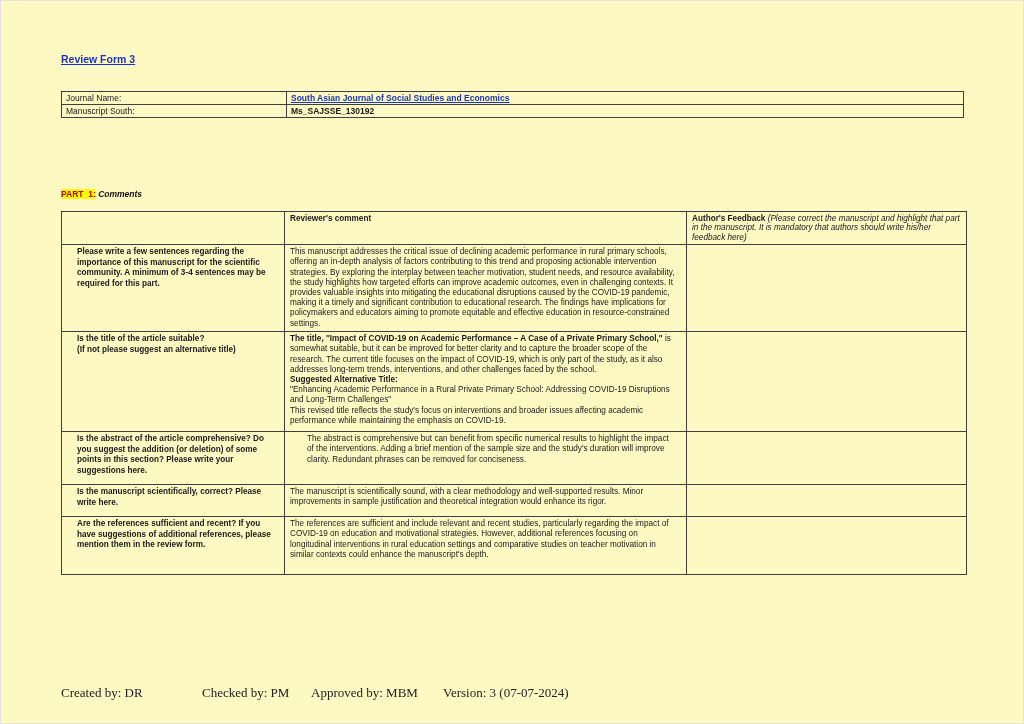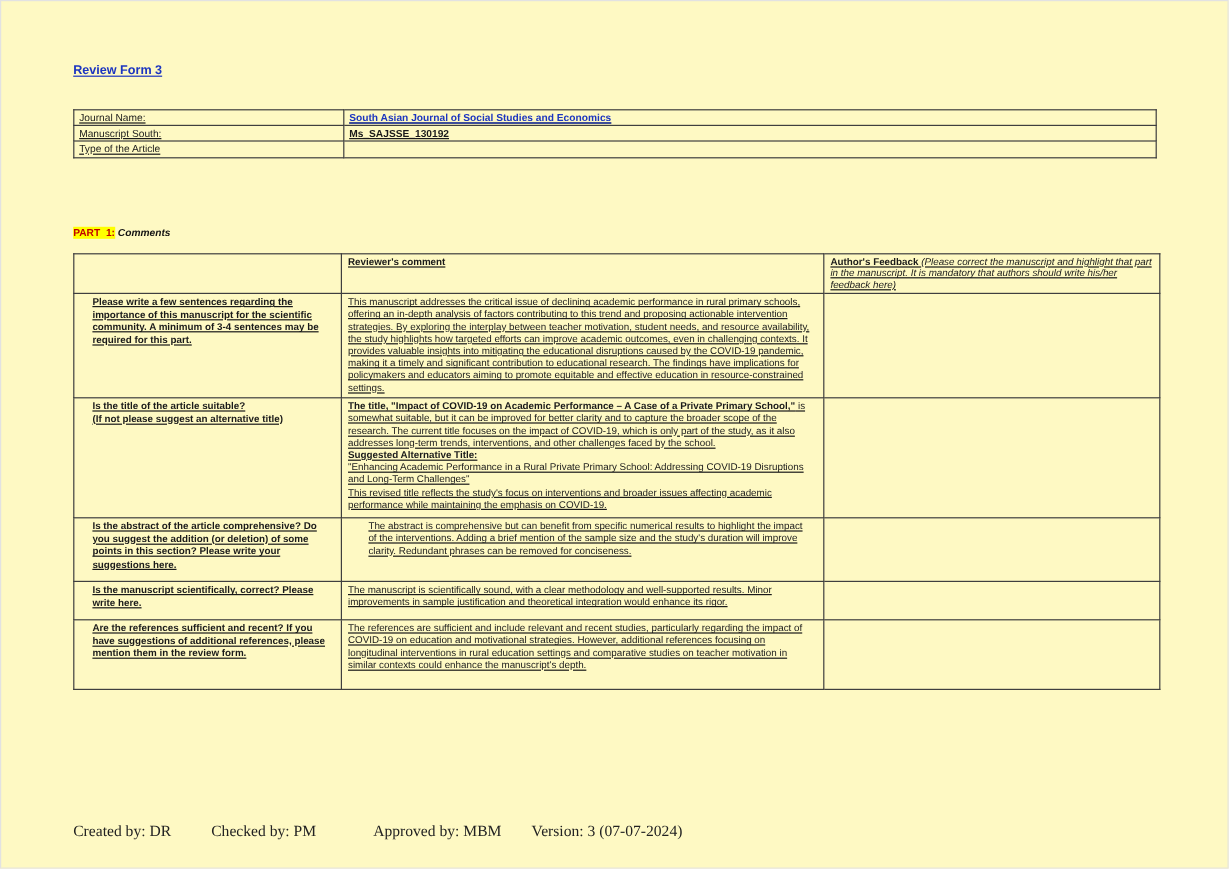--- a/index.html
+++ b/index.html
@@ -13,21 +13,21 @@
     color:#1a1a1a;
     overflow:hidden;
   }
   .form-title{
     position:absolute;left:60px;top:52px;
     margin:0;
     font-size:10.5px;font-weight:bold;
     color:#1c35c0;text-decoration:underline;
   }
   
-  table{border-collapse:collapse;table-layout:fixed;text-decoration:underline;}
+  table{border-collapse:collapse;table-layout:fixed;}
   td{border:1px solid #3f3f3f;vertical-align:top;box-sizing:border-box;}
   .info-table{
     position:absolute;left:60px;top:90px;width:903px;
     font-size:8.5px;line-height:10px;
   }
   .info-table td{padding:1px 4px;}
   .info-table .c1{width:225px;}
   .row-journal td{height:13px;}
   .row-number td{height:13px;}
   .row-title td{height:29px;}
@@ -73,44 +73,40 @@
   .hdr-author .i{font-style:italic;}
   .c-indent{padding-left:22px !important;padding-right:16px !important;}
   .seg-b{font-weight:bold;}
   
   .footer{
     position:absolute;left:0;top:684px;width:808px;height:14px;
     font-family:"Liberation Serif",serif;font-size:13px;color:#222;
   }
   .footer span{position:absolute;white-space:nowrap;}
   .f-created{left:60px;}
-  .f-checked{left:175px;}
+  .f-checked{left:201px;}
   .f-approved{left:310px;}
   .f-version{left:442px;}
 </style>
 </head>
 <body>
 
 <div class="page">
 
   <h1 class="form-title">Review Form 3</h1>
 
   <table class="info-table">
     <tbody>
         <tr class="row-journal">
       <td class="c1">Journal Name:</td>
       <td><span class="journal-link">South Asian Journal of Social Studies and Economics</span></td>
     </tr>
     <tr class="row-number">
       <td class="c1">Manuscript South:</td>
       <td><span class="ms-number">Ms_SAJSSE_130192</span></td>
-    </tr>
-    <tr class="row-type">
-      <td class="c1">Type of the Article</td>
-      <td></td>
     </tr>
   </tbody>
     </table>
 
   <div class="part-heading">
     <span class="part-label">PART  1:</span><span class="part-title"> Comments</span>
   </div>
 
   <table class="comments-table">
     <colgroup>

